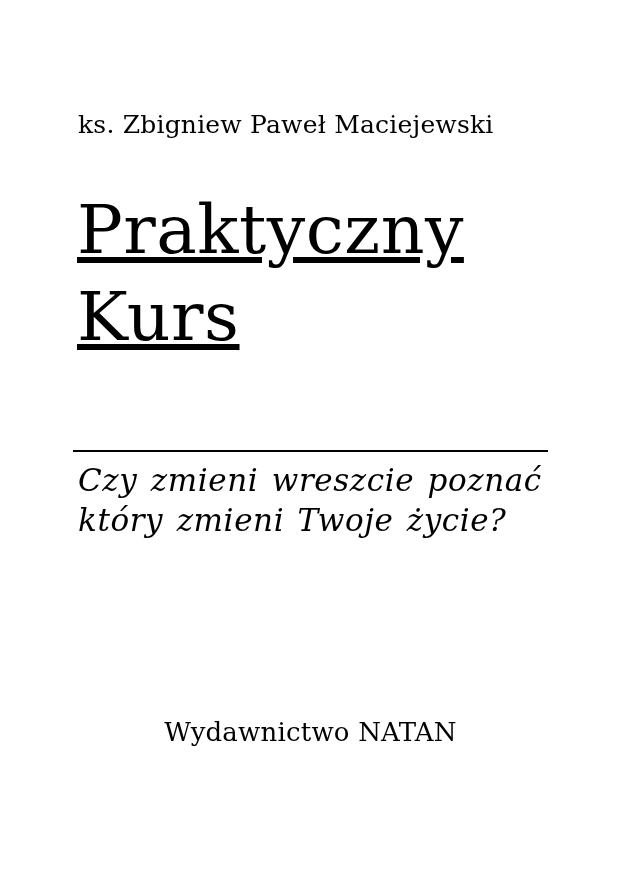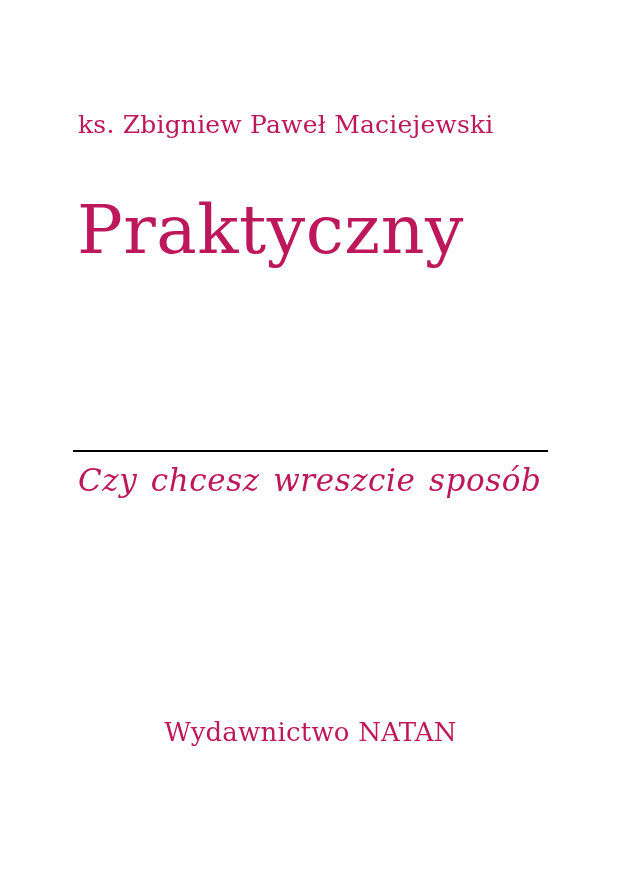--- a/index.html
+++ b/index.html
@@ -6,42 +6,42 @@
   html, body { width: 621px; height: 876px; }
   body {
     font-family: "DejaVu Serif", "Liberation Serif", serif;
     background: #ffffff;
   }
   .page {
     position: relative;
     width: 621px;
     height: 876px;
     background: #ffffff;
-    color: #be185d;
+    color: #000000;
     overflow: hidden;
   }
   .author {
     position: absolute;
     left: 78px;
     top: 110px;
     font-size: 25px;
     line-height: 29px;
     letter-spacing: 0.2px;
     white-space: nowrap;
   }
   .title {
     position: absolute;
     left: 77px;
     top: 186px;
     font-size: 68px;
     line-height: 87px;
     font-weight: normal;
     letter-spacing: 0.5px;
   }
-  .title .title-line { white-space: nowrap; }
+  .title .title-line { white-space: nowrap; text-decoration: underline; }
   .divider {
     position: absolute;
     left: 73px;
     top: 450px;
     width: 475px;
     height: 2px;
     background: #000000;
   }
   .subtitle {
     position: absolute;
@@ -67,23 +67,25 @@
 </style>
 </head>
 <body>
 
 <div class="page">
 
   <div class="author">ks. Zbigniew Paweł Maciejewski</div>
 
   <h1 class="title">
     <div class="title-line">Praktyczny</div>
+    <div class="title-line">Kurs</div>
   </h1>
 
   <div class="divider"></div>
 
   <div class="subtitle">
-    <div class="subtitle-line">Czy chcesz wreszcie sposób</div>
+    <div class="subtitle-line">Czy zmieni wreszcie poznać</div>
+    <div class="subtitle-line">który zmieni Twoje życie?</div>
   </div>
 
   <div class="publisher">Wydawnictwo NATAN</div>
 
 </div>
 
 </body></html>

